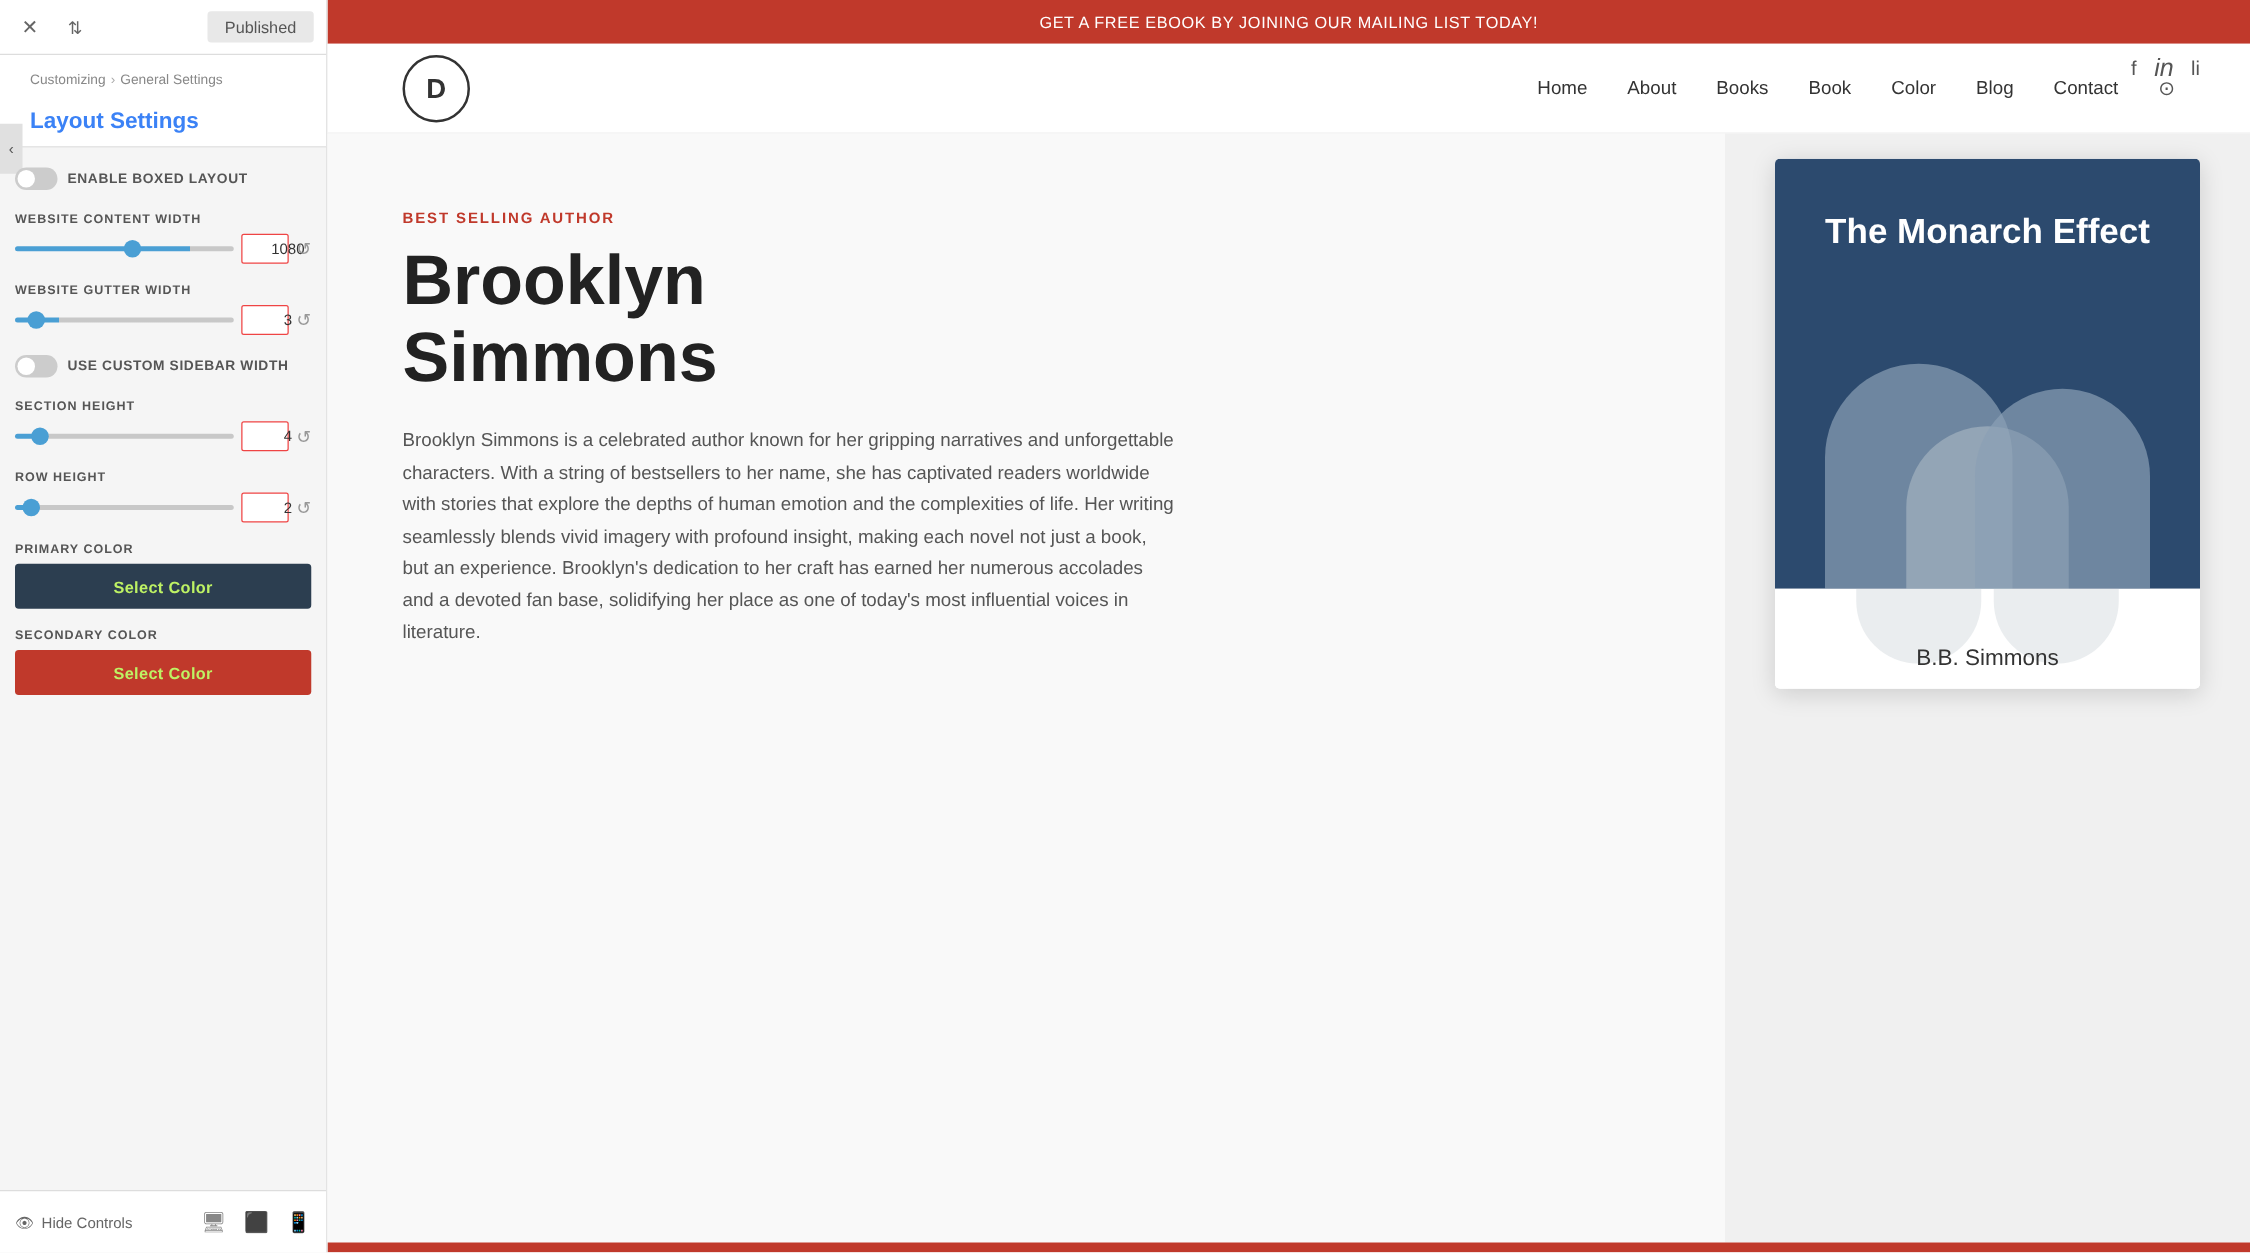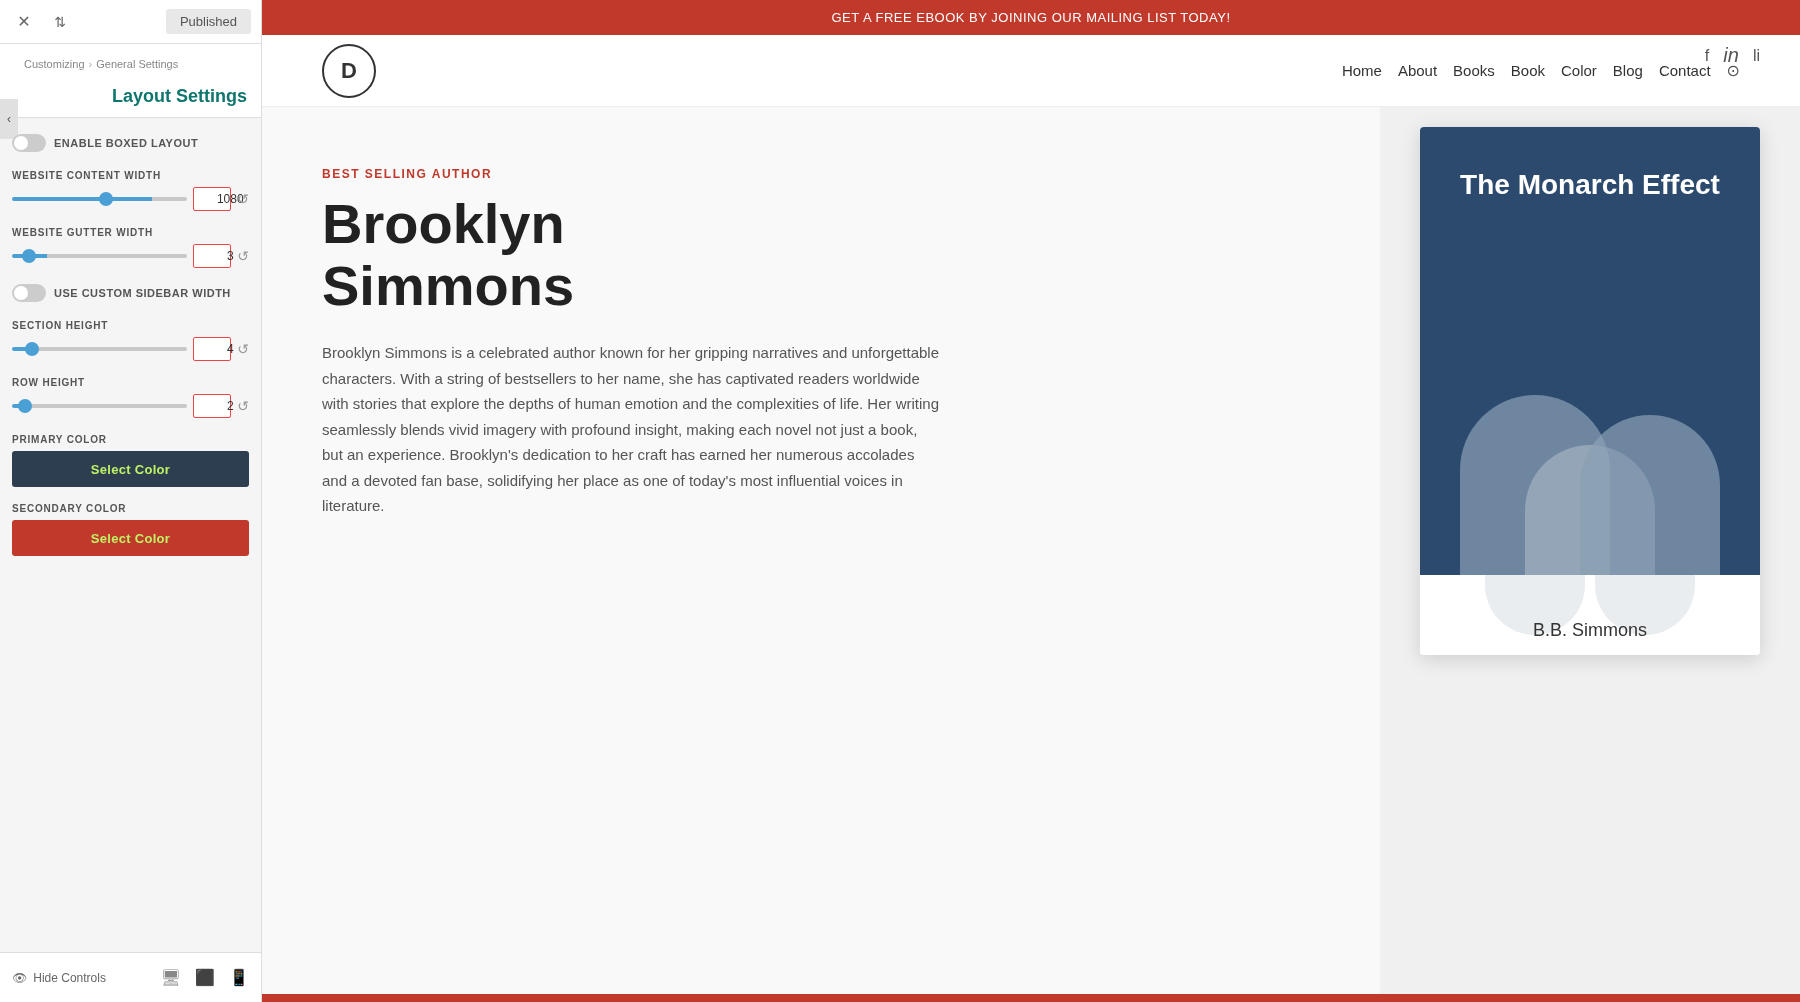--- a/index.html
+++ b/index.html
@@ -56,21 +56,21 @@
     }
     .breadcrumb {
       font-size: 11px;
       color: #888;
       display: flex;
       align-items: center;
       gap: 4px;
       margin-bottom: 16px;
     }
     .breadcrumb .arrow { color: #aaa; }
-    .panel-title { font-size: 18px; font-weight: 600; color: #0f766e; text-align: right; }
+    .panel-title { font-size: 18px; font-weight: 600; color: #3b82f6; }
 
     
     .back-arrow {
       position: absolute;
       left: 0;
       top: 55px;
       width: 18px;
       height: 40px;
       background: #e0e0e0;
       display: flex;
@@ -219,21 +219,21 @@
       background: #fff;
       border-bottom: 1px solid #eee;
     }
     .site-logo {
       width: 54px; height: 54px;
       border: 2px solid #333;
       border-radius: 50%;
       display: flex; align-items: center; justify-content: center;
       font-size: 22px; font-weight: 700; color: #333;
     }
-    .nav-links { display: flex; align-items: center; gap: 16px; justify-content: center; }
+    .nav-links { display: flex; align-items: center; gap: 32px; justify-content: center; }
     .nav-link { font-size: 15px; color: #333; text-decoration: none; cursor: pointer; }
     .nav-search { font-size: 16px; color: #555; cursor: pointer; }
 
     
     .main-content {
       display: flex;
       flex: 1;
       background: #f9f9f9;
     }
 
@@ -279,21 +279,21 @@
 
     
     .book-card {
       width: 340px;
       background: #fff;
       border-radius: 4px;
       overflow: hidden;
       box-shadow: 0 4px 20px rgba(0,0,0,0.15);
     }
     .book-cover {
-      height: 448px;
+      height: 344px;
       background: #2c4a6e;
       display: flex;
       flex-direction: column;
       align-items: center;
       justify-content: space-between;
       padding: 40px 20px 0;
       position: relative;
       overflow: hidden;
     }
     .book-title-text {

